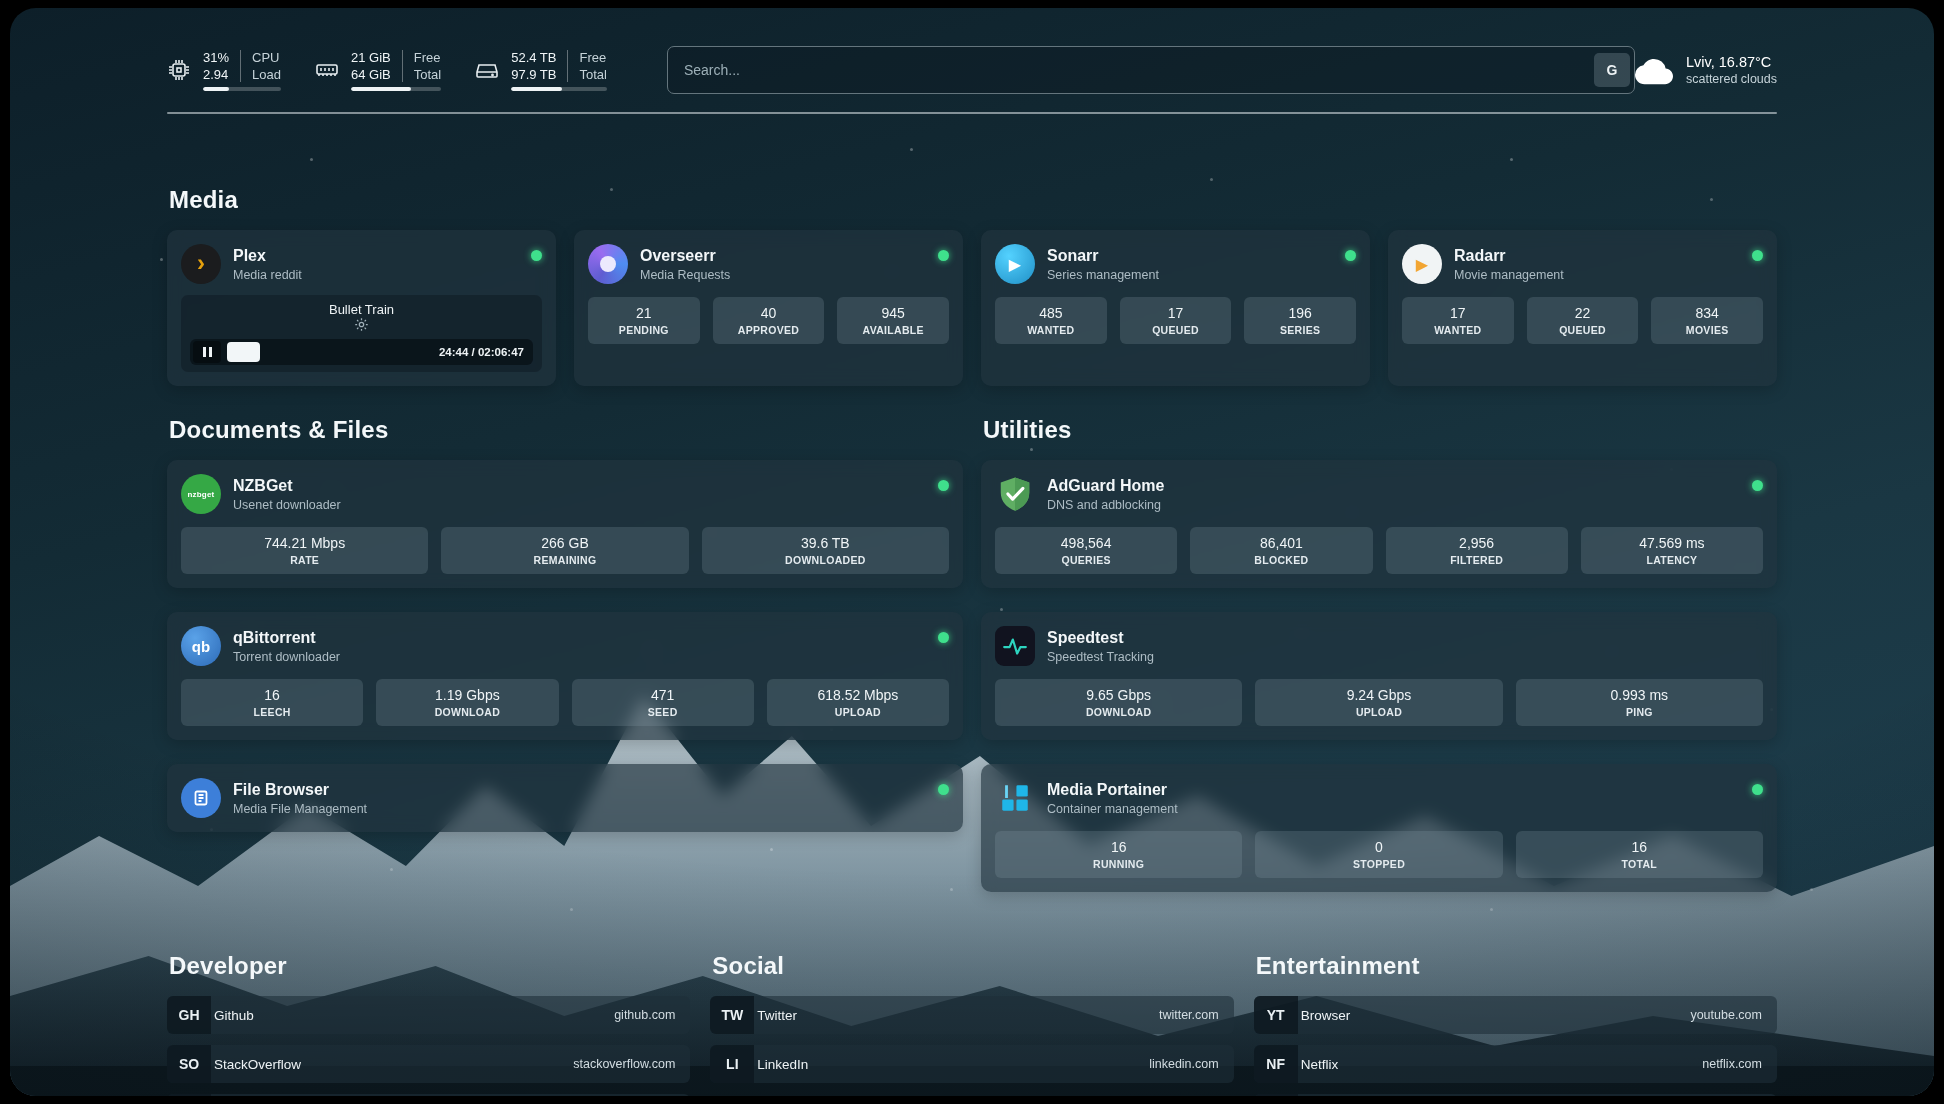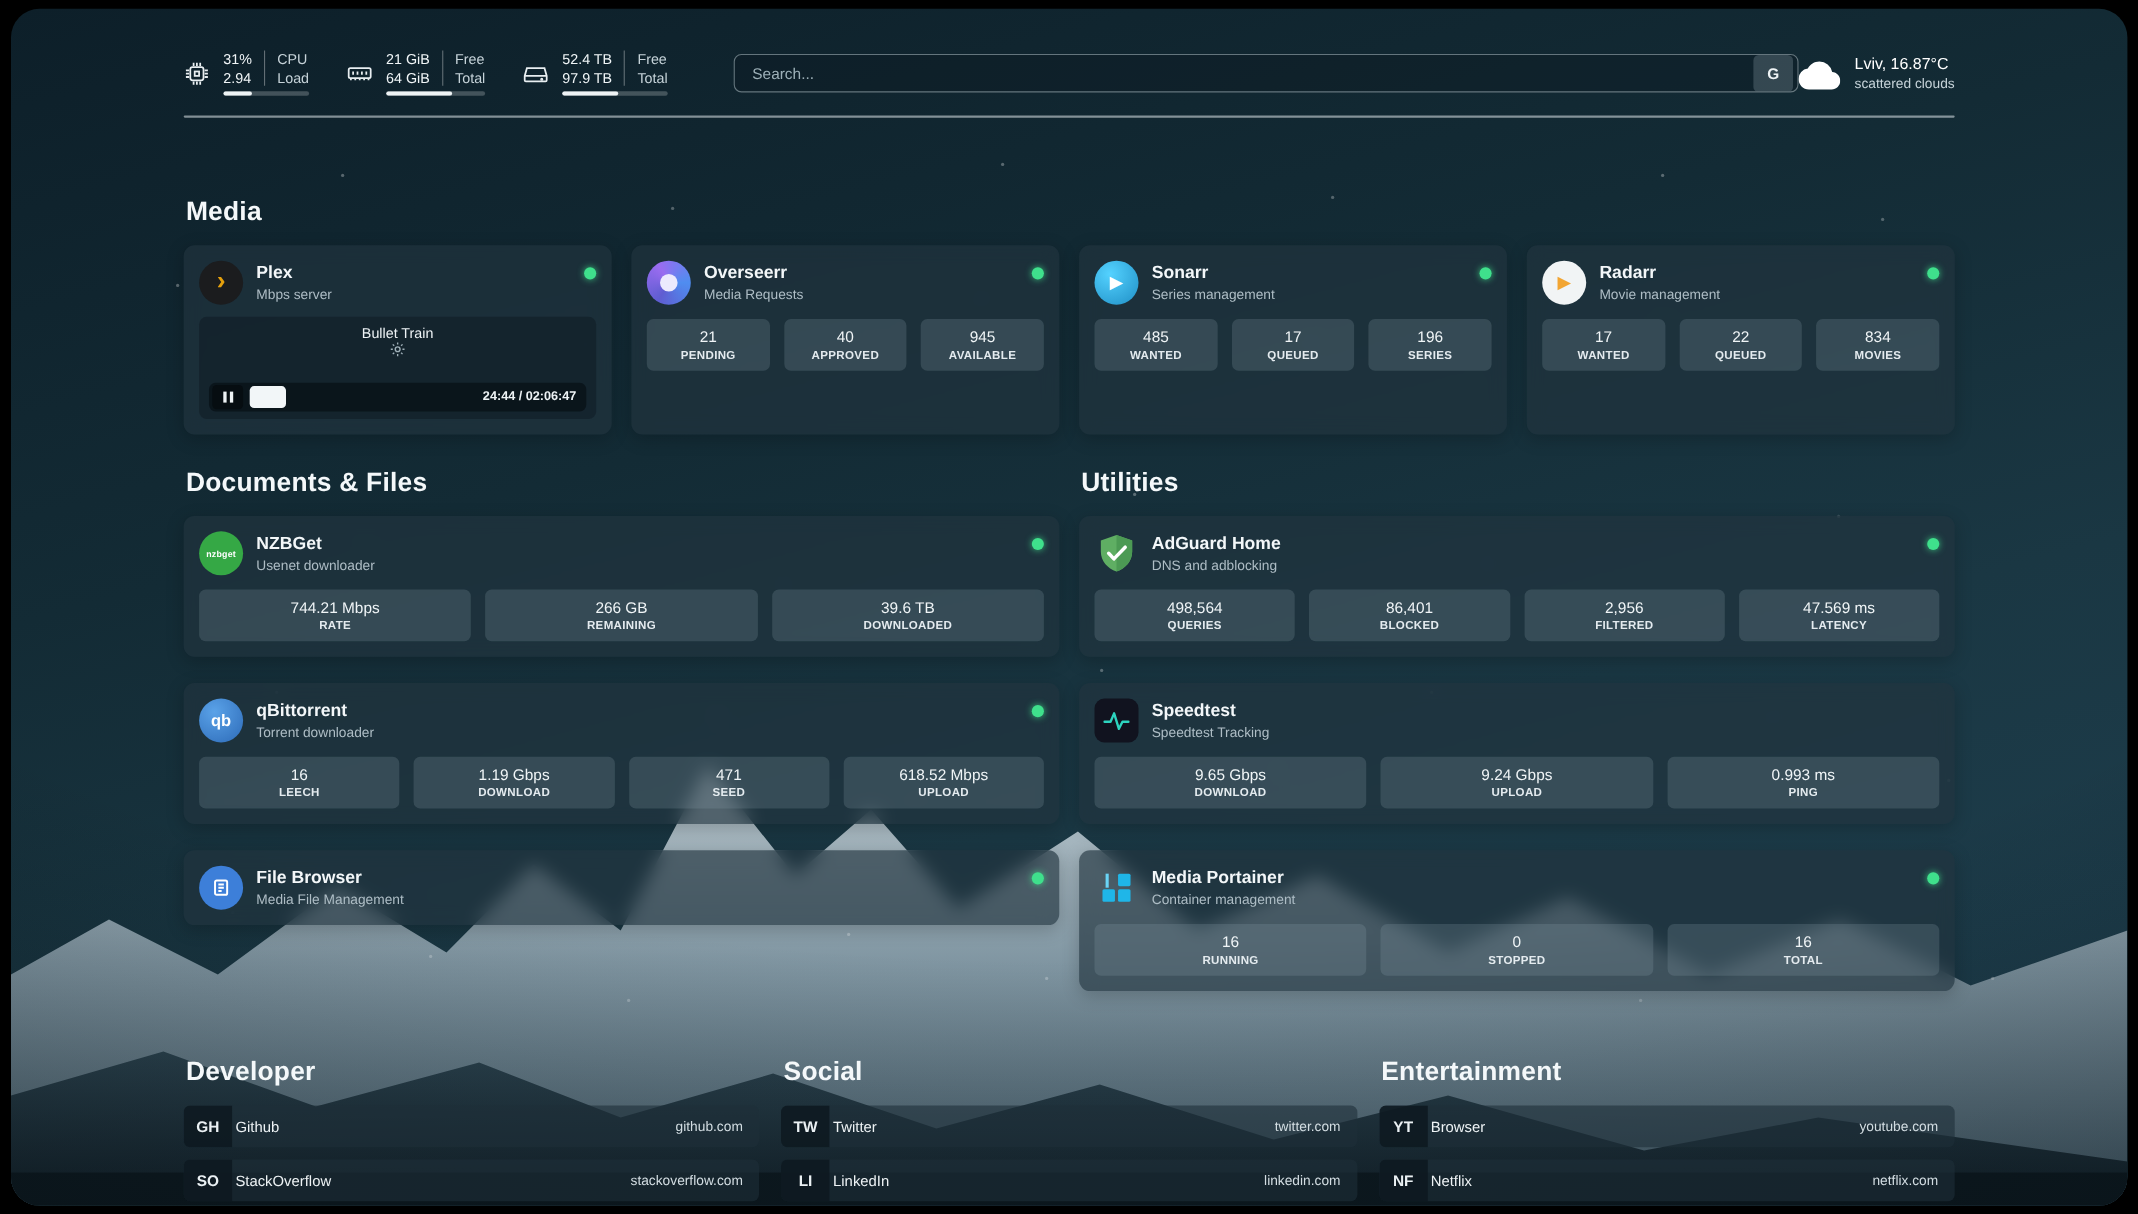--- a/index.html
+++ b/index.html
@@ -37,21 +37,21 @@
   .topbar { display:flex; align-items:center; padding-top:38px; }
   .sys-widget { display:flex; align-items:center; gap:12px; margin-right:34px; }
   .sys-widget svg { flex:none; }
   .sys-cols { display:flex; align-items:flex-end; }
   .sys-col { display:flex; flex-direction:column; justify-content:center; gap:2px; font-size:13px; }
   .sys-col.values { color:#f0f5f7; padding-right:11px; }
   .sys-col.labels { color:#c6d3d9; border-left:1px solid rgba(255,255,255,.35); padding-left:11px; }
   .sys-bar { height:4px; border-radius:2px; background:rgba(255,255,255,.22); margin-top:5px; overflow:hidden; }
   .sys-fill { height:100%; background:#eef3f5; border-radius:2px; }
 
-  .search-box { display:flex; align-items:center; height:35px; flex:1; max-width:992px; margin-left:26px;
+  .search-box { display:flex; align-items:center; height:48px; flex:1; max-width:992px; margin-left:26px;
     border:1px solid #64757d; border-radius:7px; background:rgba(12,24,31,.35); overflow:hidden; }
   .search-box input { flex:1; background:transparent; border:none; outline:none; color:#e9eff2;
     font-size:14px; padding:0 16px; font-family:"Liberation Sans",sans-serif; }
   .search-box input::placeholder { color:#9db0b8; }
   .engine-btn { flex:none; width:36px; height:34px; margin:4px; border:none; border-radius:5px; cursor:pointer;
     background:rgba(150,170,180,.28); color:#eef3f5; font-size:14px; font-weight:700; display:flex;
     align-items:center; justify-content:center; font-family:"Liberation Sans",sans-serif; }
 
   .weather { display:flex; align-items:center; gap:13px; margin-left:auto; }
   .weather-txt { display:flex; flex-direction:column; gap:2px; }
@@ -101,21 +101,21 @@
   .icon-qb span { color:#fff; font-size:15px; font-weight:700; }
   .icon-filebrowser { background:#3d7fd9; }
   .icon-plain { background:transparent; border-radius:8px; overflow:visible; }
   .icon-speedtest { background:#11131f; border-radius:9px; }
 
   
   .player-box { margin-top:11px; background:rgba(16,28,36,.55); border-radius:7px; padding:7px 9px; }
   .player-top { display:flex; align-items:center; justify-content:space-between;flex-direction:column; }
   .player-title { font-size:13px; color:#eef3f5; }
   .gear-btn { background:none; border:none; cursor:pointer; display:flex; padding:0; }
-  .player-strip { margin-top:23px; height:26px; background:rgba(9,18,24,.8); border-radius:6px;
+  .player-strip { margin-top:7px; height:26px; background:rgba(9,18,24,.8); border-radius:6px;
     display:flex; align-items:center; padding:0 2px; }
   .pause-box { width:28px; height:22px; margin-left:1px; background:rgba(5,12,17,.9); border:none; cursor:pointer;
     border-radius:4px; display:flex; align-items:center; justify-content:center; gap:3px; flex:none; }
   .pause-box i { display:block; width:3px; height:10px; background:#eef3f5; }
   .progress-track { flex:1; height:20px; margin:0 6px; position:relative; }
   .progress-fill { position:absolute; left:0; top:0; height:100%; background:#f2f6f8; border-radius:4px; }
   .player-time { font-size:11.5px; font-weight:700; color:#eef3f5; padding-right:7px; white-space:nowrap; }
 
   
   .bookmarks-grid { display:grid; grid-template-columns:repeat(3,1fr); gap:20px; margin-top:60px; }
@@ -245,21 +245,21 @@
       <h2 class="section-title">Media</h2>
       <div class="media-grid">
 
         <div class="card">
           <div class="app-head">
             <span class="app-icon icon-plex">
                 <span>›</span>
               </span>
             <div class="app-titles">
               <div class="app-name">Plex</div>
-              <div class="app-desc">Mbps server</div>
+              <div class="app-desc">Media reddit</div>
             </div>
             <span class="status-dot"></span>
           </div>
           <div class="player-box">
             <div class="player-top">
               <span class="player-title">Bullet Train</span>
               <button class="gear-btn">
                 <svg width="15" height="15" viewBox="0 0 24 24" fill="none" stroke="#9fb0b8" stroke-width="2">
                   <circle cx="12" cy="12" r="3.5"></circle>
                   <path d="M12 2v3M12 19v3M2 12h3M19 12h3M4.9 4.9l2.1 2.1M17 17l2.1 2.1M19.1 4.9L17 7M7 17l-2.1 2.1"></path>

